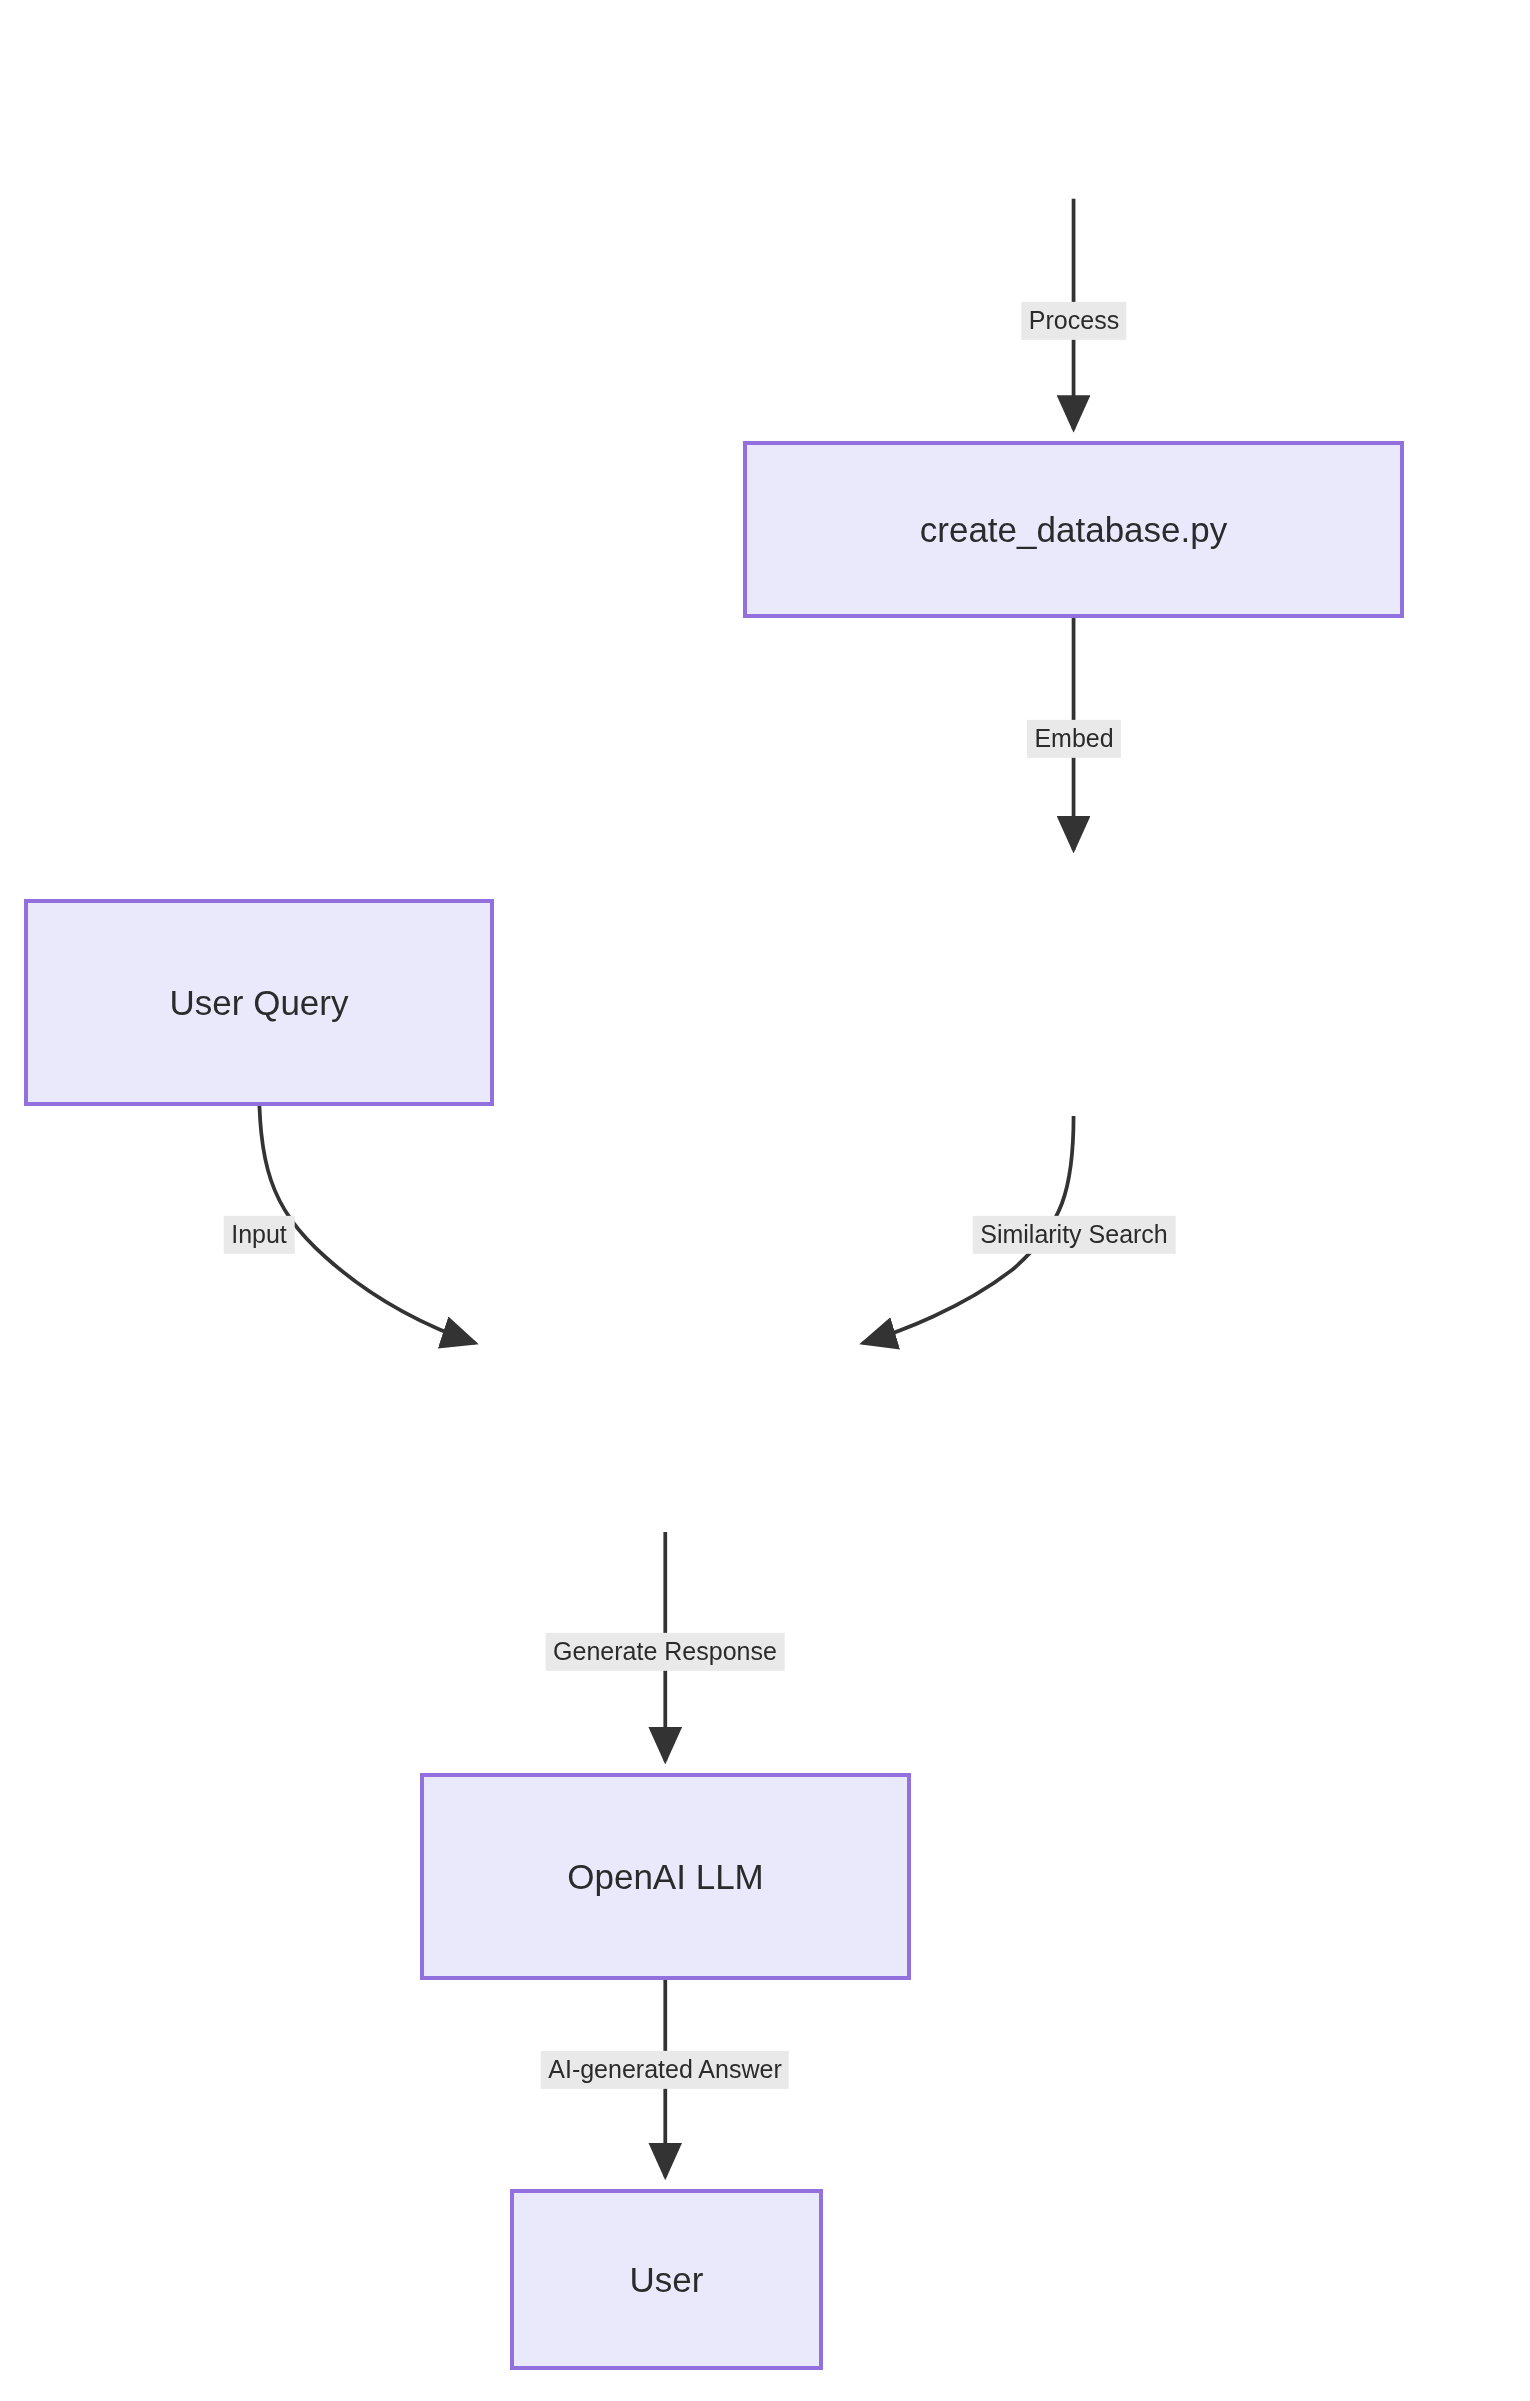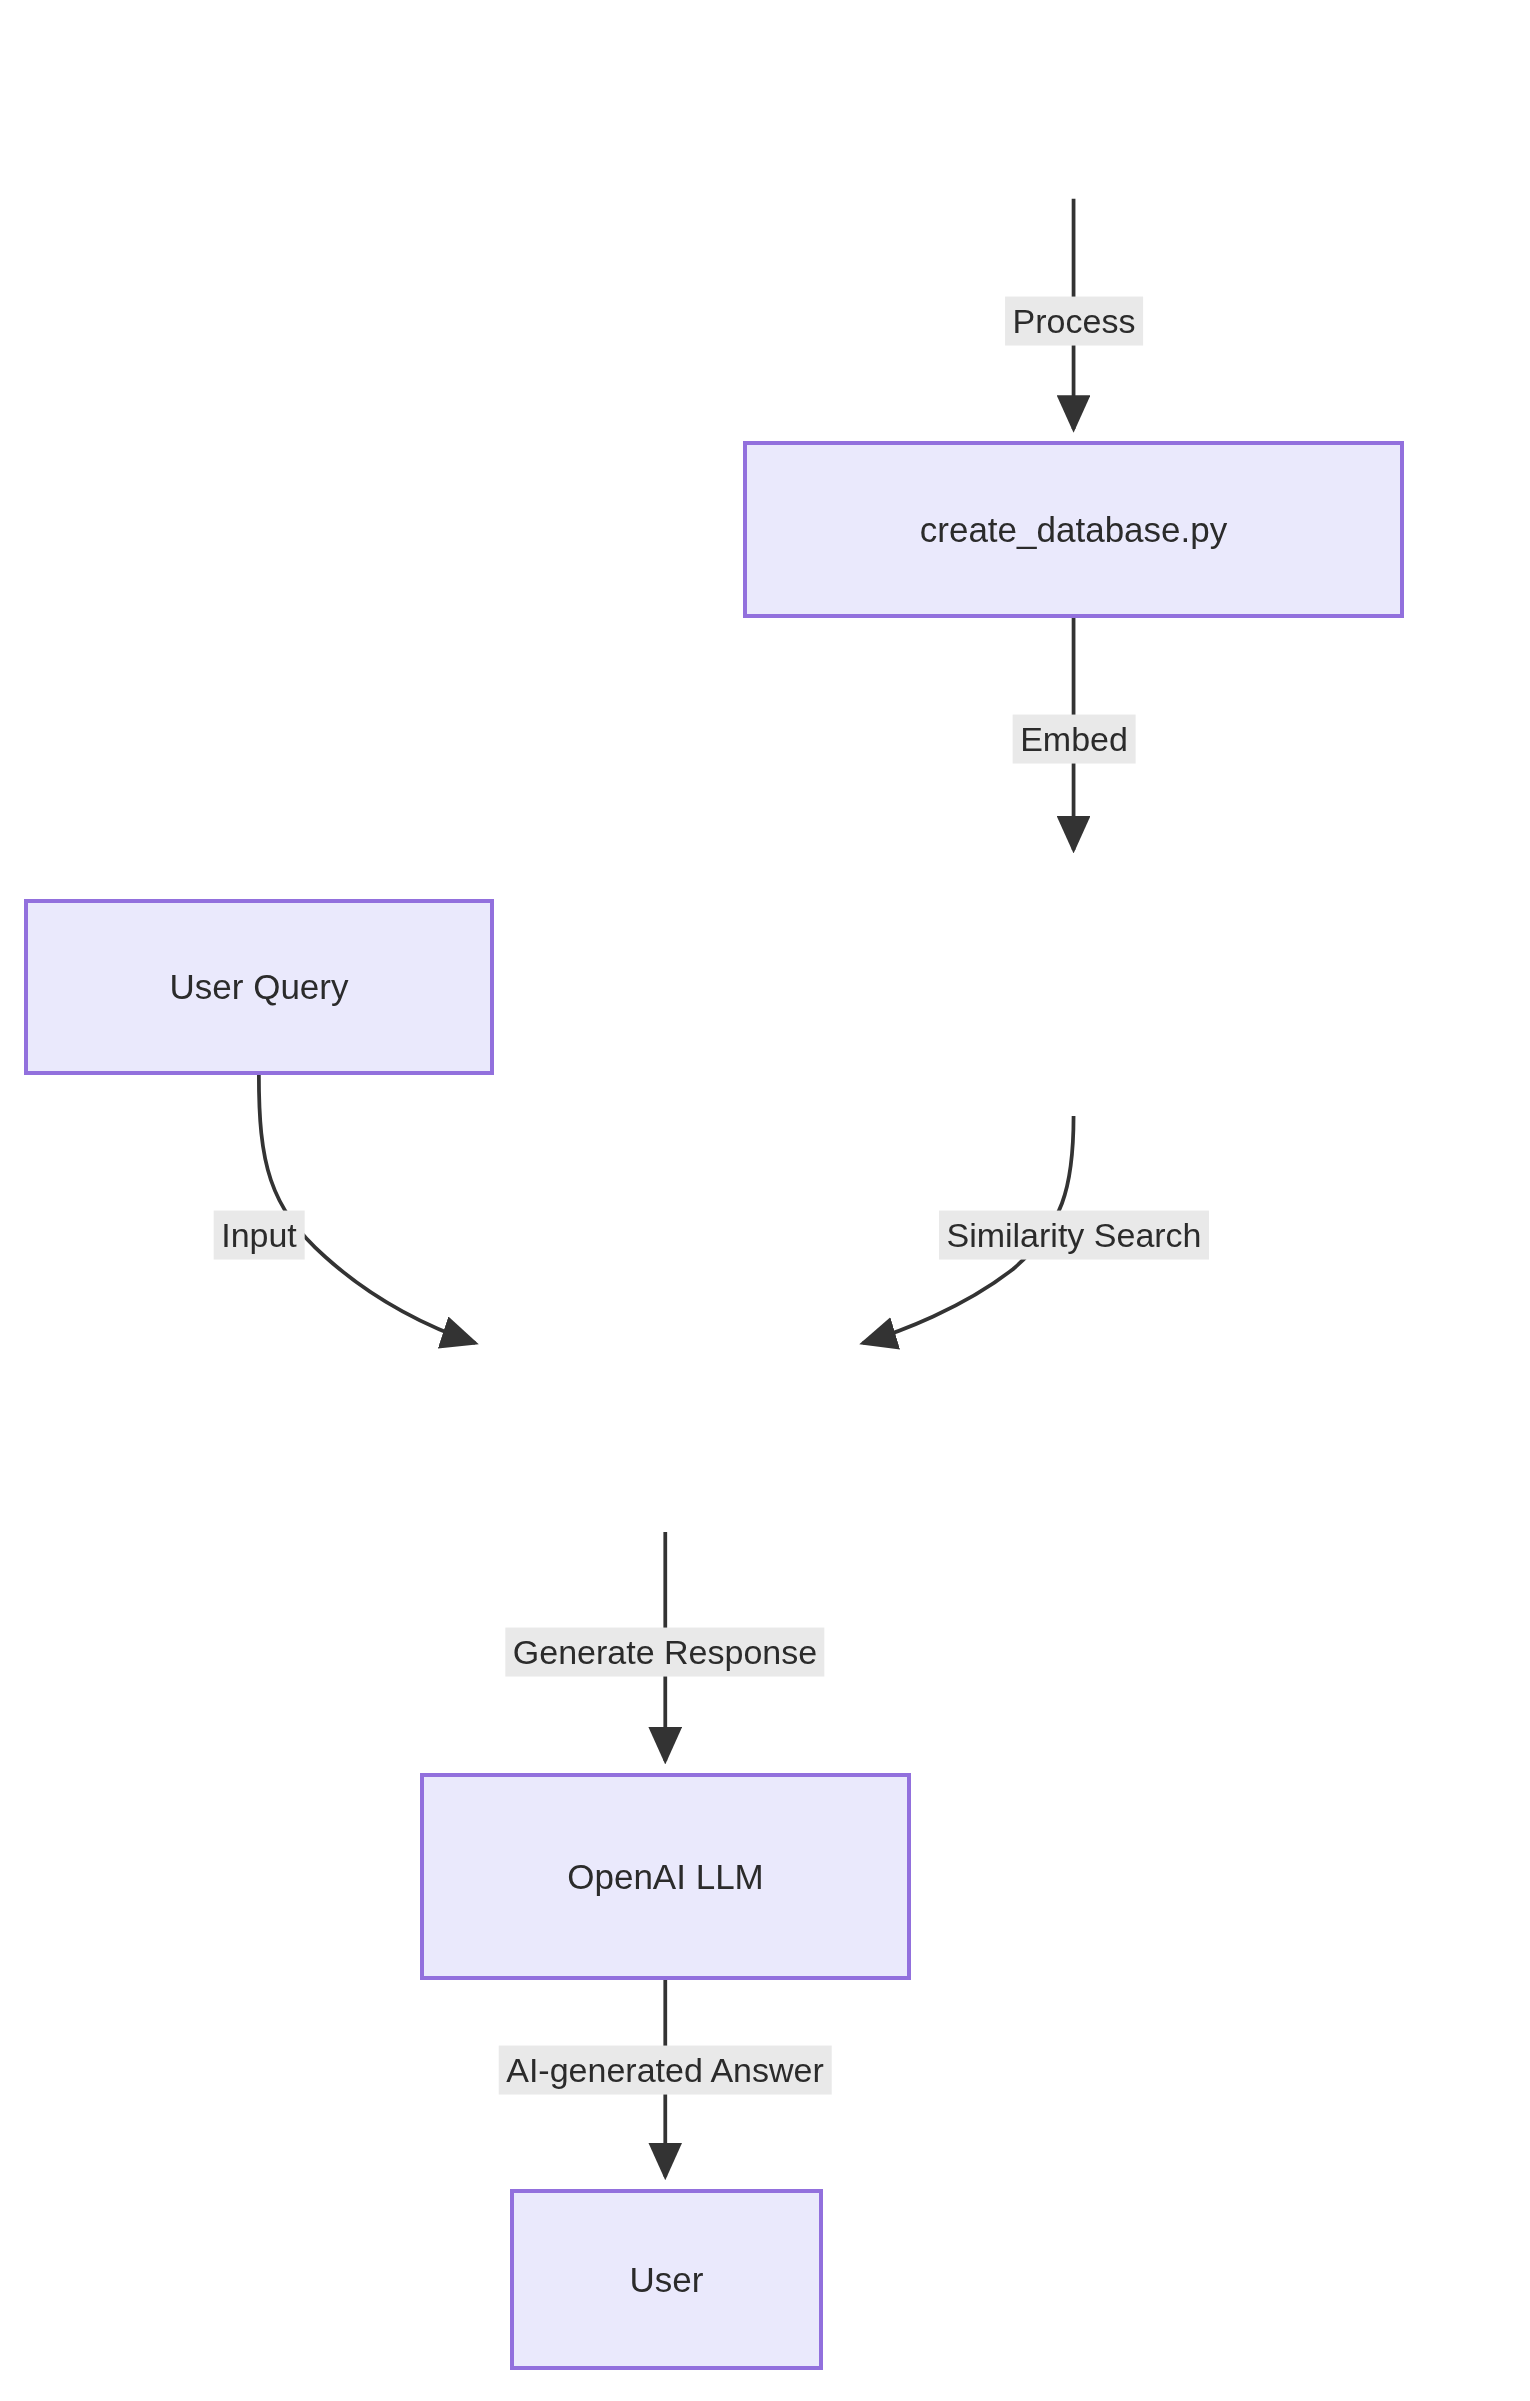--- a/index.html
+++ b/index.html
@@ -41,21 +41,21 @@
   }
   .node-label {
     display: block;
     padding: 0 8.8px;
     white-space: pre-line;
   }
   .edge-label {
     position: absolute;
     background: #e9e9e9;
     color: #2b2b2b;
-    font-size: 34px;
+    font-size: 25px;
     line-height: 1.18;
     font-family: "Liberation Sans", sans-serif;
     padding: 4.4px 7.5px;
     white-space: nowrap;
     transform: translate(-50%, -50%);
     text-align: center;
   }
 </style>
 </head>
 <body>
@@ -81,21 +81,21 @@
 
     <path d="M1064,3118 L1064,3481" fill="none" stroke="#333333" stroke-width="6" marker-end="url(#arrowhead)"></path>
   </svg>
 
 
   <div class="node" style="left:743px; top:441px; width:661px; height:177px;">
     <span class="node-label">create_database.py</span>
   </div>
 
 
-  <div class="node" style="left:24px; top:899px; width:470px; height:176px;">
+  <div class="node" style="left:24px; top:899px; width:470px; height:207px;">
     <span class="node-label">User Query</span>
   </div>
 
 
   <div class="node" style="left:420px; top:1773px; width:491px; height:207px;">
     <span class="node-label">OpenAI LLM</span>
   </div>
 
   <div class="node" style="left:510px; top:2189px; width:313px; height:181px;">
     <span class="node-label">User</span>

